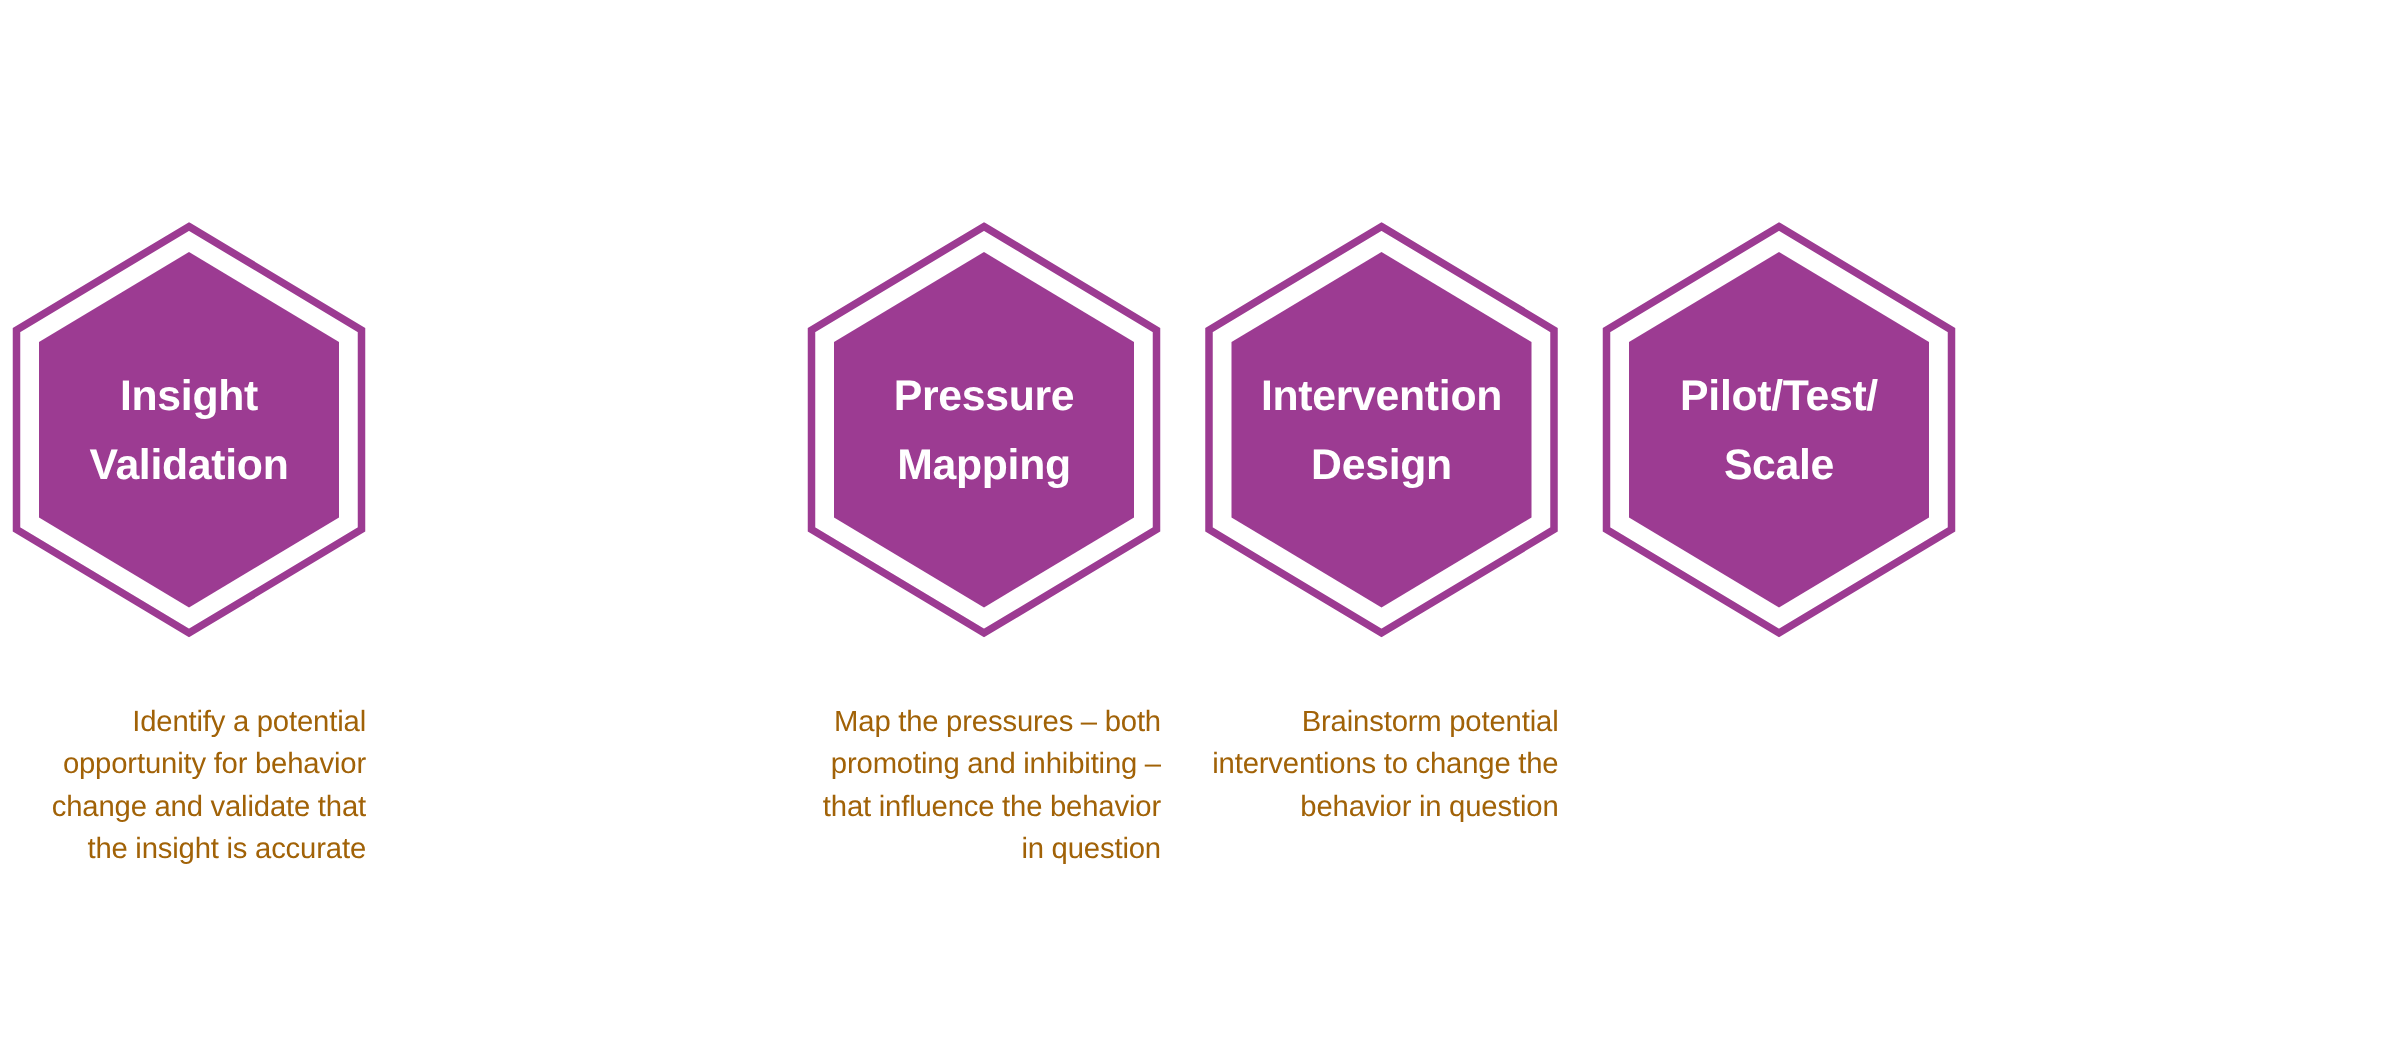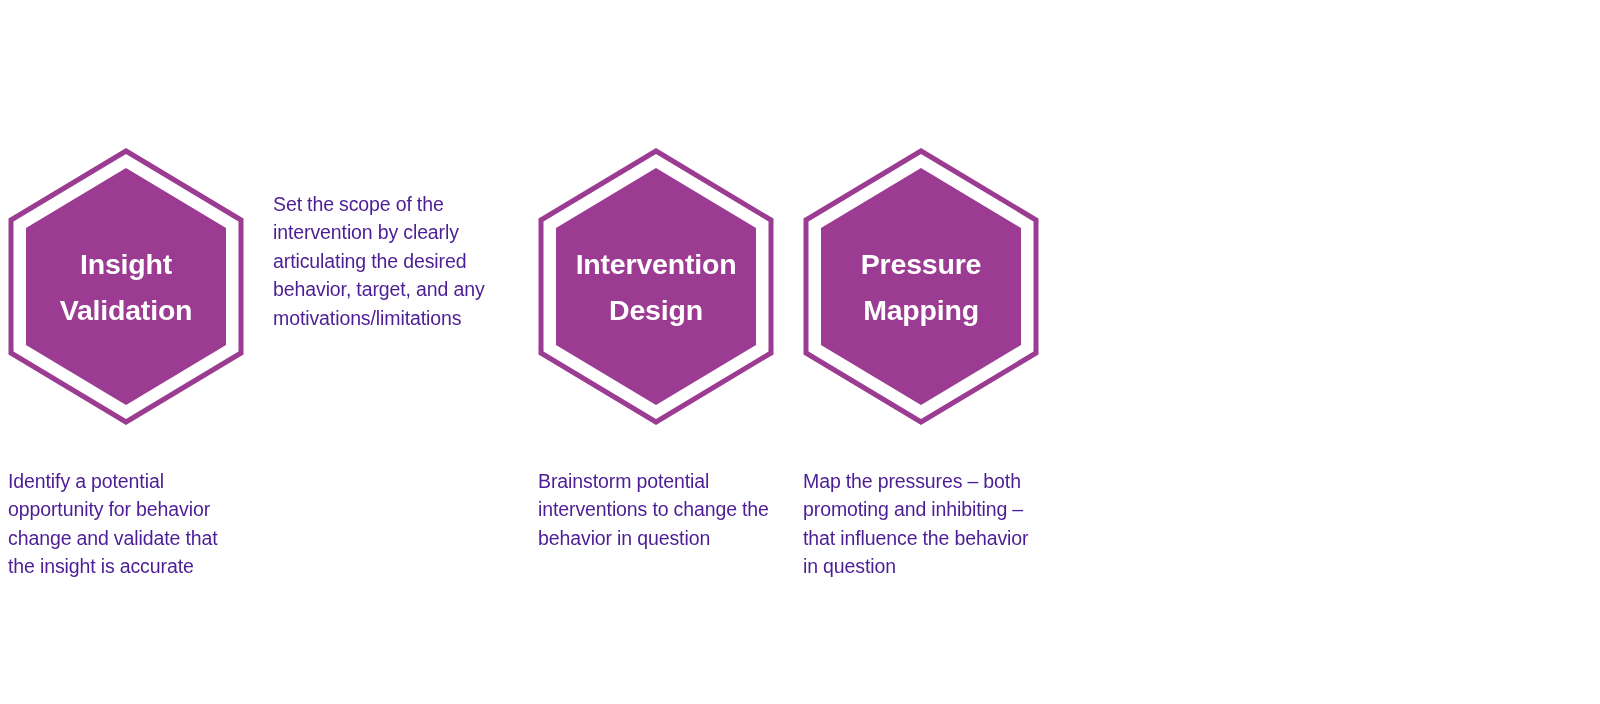--- a/index.html
+++ b/index.html
@@ -72,28 +72,29 @@
     line-height: 46px;
     letter-spacing: -0.2px;
     white-space: pre-line;
     padding: 0 0;
     box-sizing: border-box;
   }
 
   
   .step-desc {
     margin-top: 42px;
-    color: #4c1d95;
+    color: #a16207;
     font-family: "Liberation Sans", sans-serif;
     font-weight: normal;
     font-size: 19.5px;
     line-height: 28.4px;
     letter-spacing: -0.1px;
     width: 236px;
     word-spacing: -0.2px;
+    text-align: right;
   }
 </style>
 </head>
 <body>
 
 <div id="stage">
 
   <div id="process-row">
 
     <div class="step">
@@ -102,45 +103,52 @@
           <polygon points="118,3 233,72 233,205 118,274 3,205 3,72" fill="none" stroke="#9C3B92" stroke-width="5"></polygon>
           <polygon points="118,20 218,80 218,197 118,257 18,197 18,80" fill="#9C3B92"></polygon>
         </svg>
         <div class="hex-label">Insight
 Validation</div>
       </div>
       <div class="step-desc">Identify a potential opportunity for behavior change and validate that the insight is accurate</div>
     </div>
 
     <div class="step">
-      <div class="step-desc">Set the scope of the intervention by clearly articulating the desired behavior, target, and any motivations/limitations</div>
+    </div>
+
+    <div class="step">
+      <div class="hex-wrap">
+        <svg class="hex-svg" viewBox="0 0 236 277" aria-hidden="true">
+          <polygon points="118,3 233,72 233,205 118,274 3,205 3,72" fill="none" stroke="#9C3B92" stroke-width="5"></polygon>
+          <polygon points="118,20 218,80 218,197 118,257 18,197 18,80" fill="#9C3B92"></polygon>
+        </svg>
+        <div class="hex-label">Pressure
+Mapping</div>
+      </div>
+      <div class="step-desc">Map the pressures – both promoting and inhibiting – that influence the behavior in question</div>
     </div>
 
     <div class="step">
       <div class="hex-wrap">
         <svg class="hex-svg" viewBox="0 0 236 277" aria-hidden="true">
           <polygon points="118,3 233,72 233,205 118,274 3,205 3,72" fill="none" stroke="#9C3B92" stroke-width="5"></polygon>
           <polygon points="118,20 218,80 218,197 118,257 18,197 18,80" fill="#9C3B92"></polygon>
         </svg>
         <div class="hex-label">Intervention
 Design</div>
       </div>
       <div class="step-desc">Brainstorm potential interventions to change the behavior in question</div>
     </div>
 
+
     <div class="step">
       <div class="hex-wrap">
         <svg class="hex-svg" viewBox="0 0 236 277" aria-hidden="true">
           <polygon points="118,3 233,72 233,205 118,274 3,205 3,72" fill="none" stroke="#9C3B92" stroke-width="5"></polygon>
           <polygon points="118,20 218,80 218,197 118,257 18,197 18,80" fill="#9C3B92"></polygon>
         </svg>
-        <div class="hex-label">Pressure
-Mapping</div>
+        <div class="hex-label">Pilot/Test/
+Scale</div>
       </div>
-      <div class="step-desc">Map the pressures – both promoting and inhibiting – that influence the behavior in question</div>
-    </div>
-
-
-    <div class="step">
     </div>
 
   </div>
 </div>
 
 </body></html>

